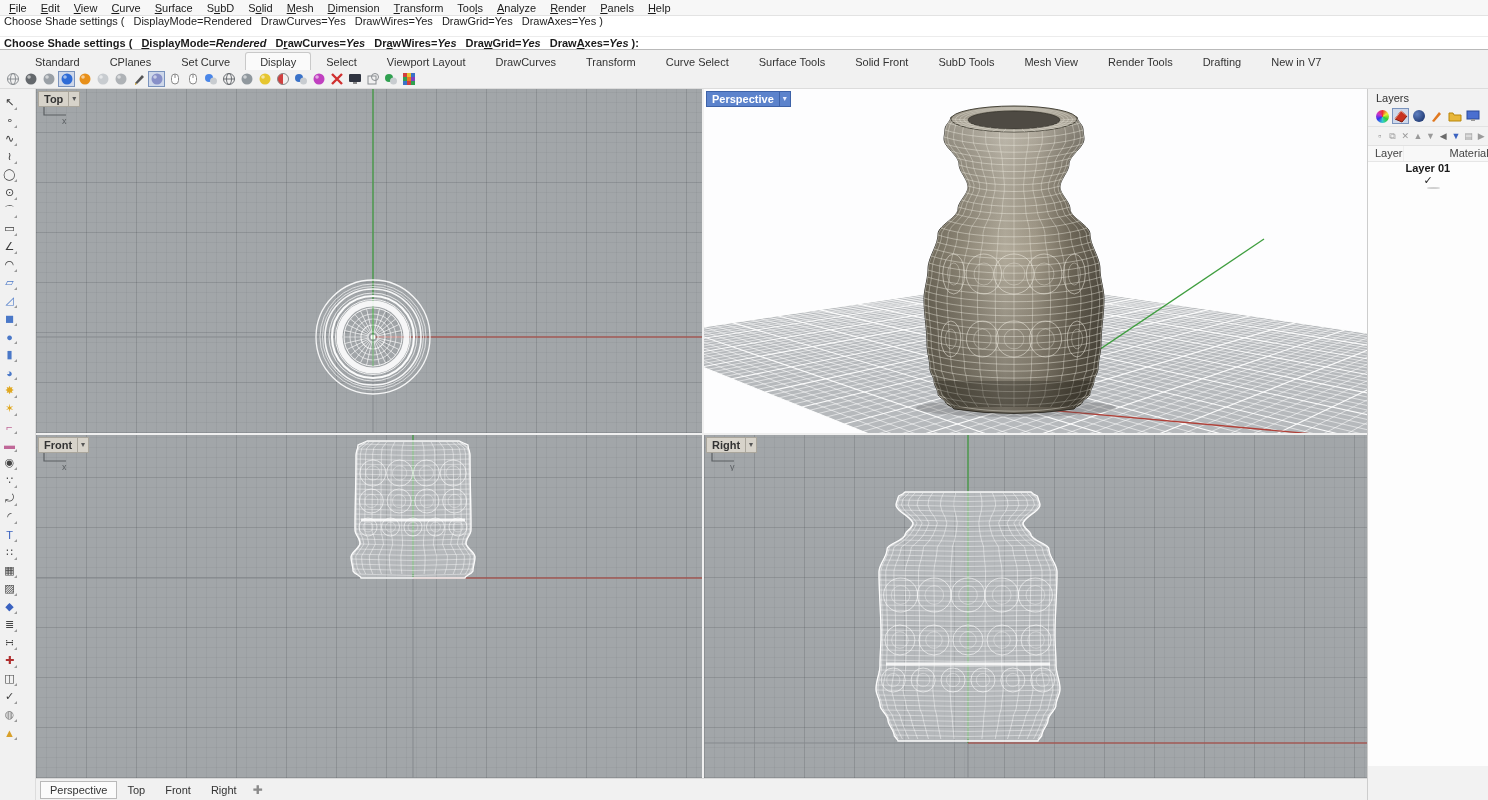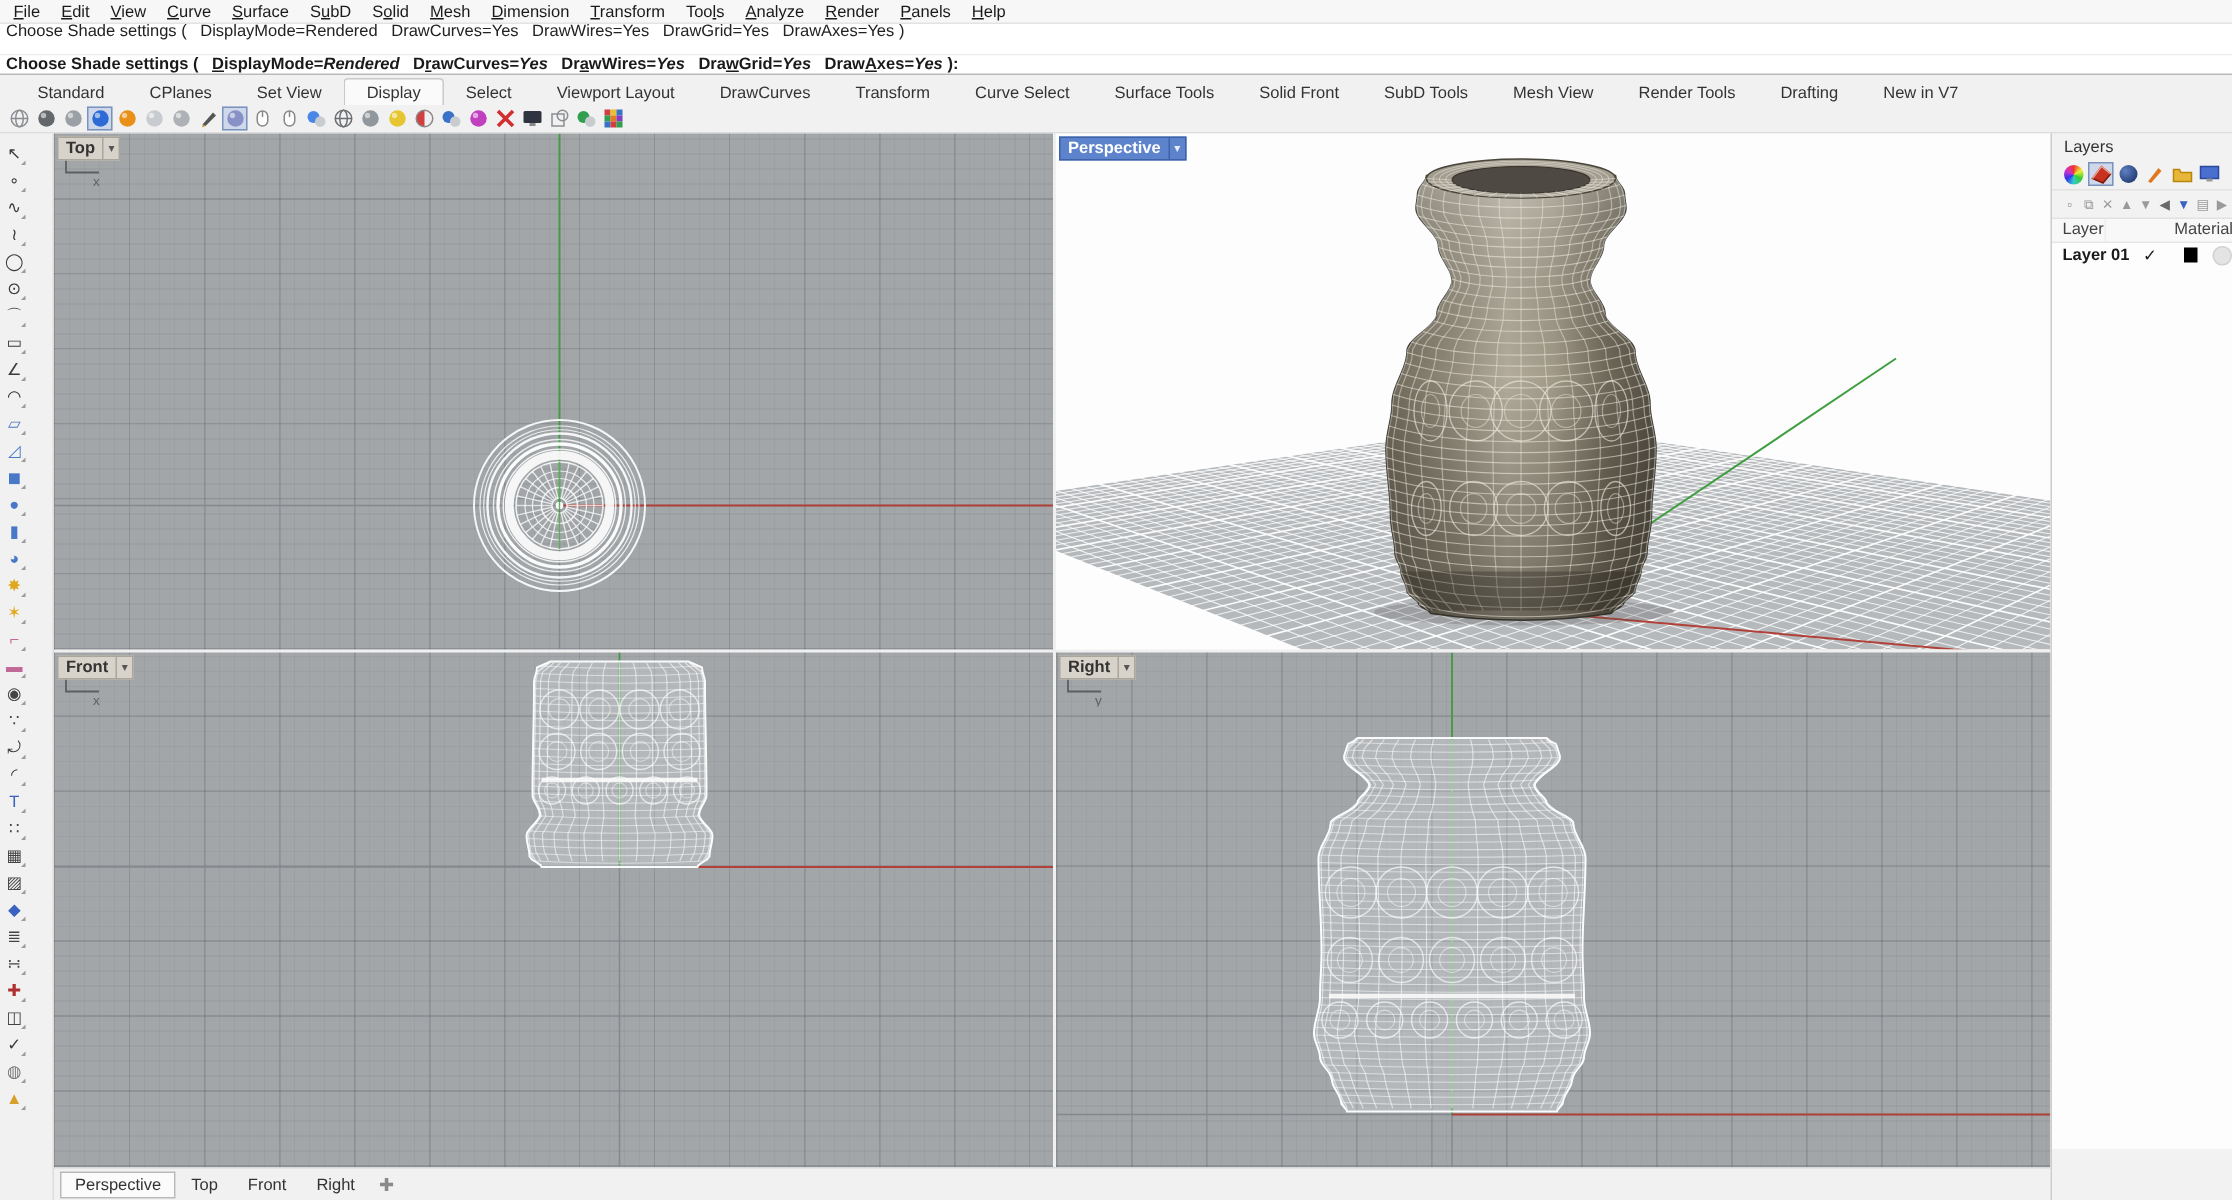--- a/index.html
+++ b/index.html
@@ -15,21 +15,21 @@
   
   #cmd-history{left:0;top:16px;width:1488px;height:21px;background:#fff;border-bottom:1px solid #ececec;
                padding:0 4px;box-sizing:border-box;line-height:10.5px;color:#222;}
   #cmd-prompt{left:0;top:37px;width:1488px;height:13px;background:#fff;border-bottom:1px solid #b9b9b9;
               padding:0 4px;box-sizing:border-box;font-weight:bold;line-height:12px;}
   .cmd-line{white-space:nowrap;overflow:hidden;}
   .cmd-opt{margin-left:9px;}
   #cmd-prompt .opt-val{font-style:italic;font-weight:bold;}
   
   #tabrow{left:0;top:50px;width:1488px;height:20px;background:#f1f1f1;display:flex;align-items:flex-end;
-          padding-left:10px;box-sizing:border-box;}
+          padding-left:20px;box-sizing:border-box;}
   .tb-tab{padding:3px 14px 2px;color:#333;white-space:nowrap;border:1px solid transparent;border-bottom:none;}
   .tb-tab.active{background:#fafafa;border-color:#c9c9c9;border-radius:3px 3px 0 0;}
   
   #iconrow{left:0;top:70px;width:1488px;height:19px;background:#f1f1f1;border-bottom:1px solid #dcdcdc;
            display:flex;align-items:center;padding-left:4px;box-sizing:border-box;}
   .tbi{width:17px;height:16px;margin-right:1px;display:flex;align-items:center;justify-content:center;border:1px solid transparent;box-sizing:border-box;}
   .tbi.pressed{background:#cfd8ea;border:1px solid #7a93bd;}
   
   #lefttb{left:0;top:89px;width:36px;height:711px;background:#f1f1f1;border-right:1px solid #dcdcdc;
           box-sizing:border-box;padding-top:5px;display:flex;flex-wrap:wrap;align-content:flex-start;}
@@ -69,21 +69,21 @@
               box-sizing:border-box;overflow:hidden;}
   #rp-title{padding:3px 0 2px 8px;color:#333;}
   #rp-tabs{display:flex;align-items:center;height:20px;padding-left:6px;border-bottom:1px solid #e2e2e2;}
   .rpt{width:17px;height:16px;margin-right:1px;display:flex;align-items:center;justify-content:center;border:1px solid transparent;box-sizing:border-box;}
   .rpt.selected{background:#cfd8ea;border-color:#7a93bd;}
   #rp-tools{display:flex;align-items:center;height:18px;padding-left:6px;border-bottom:1px solid #e2e2e2;color:#9a9a9a;}
   .rpti{width:13px;text-align:center;font-size:9px;margin-right:1px;}
   #rp-head{display:flex;height:15px;line-height:15px;color:#444;background:#f8f8f8;border-bottom:1px solid #e6e6e6;gap:36px;}
   #rp-head .c1{width:72px;padding-left:7px;border-right:1px solid #eee;}
   #rp-head .c2{padding-left:10px;white-space:nowrap;}
-  .rp-row{display:flex;align-items:center;height:16px;background:#fdfdfd;}
+  .rp-row{display:flex;align-items:center;height:16px;background:#fdfdfd;flex-direction:column;}
   .rp-row .nm{width:52px;padding-left:7px;font-weight:bold;white-space:nowrap;}
   .rp-row .chk{width:18px;text-align:center;}
   .rp-row .sw{width:10px;height:10px;margin-left:14px;}
   .rp-row .mat{width:11px;height:11px;border-radius:50%;background:#e4e4e4;border:1px solid #d0d0d0;margin-left:10px;}
   #rp-body{background:#fdfdfd;height:588px;}
   
   .sphere{border-radius:50%;display:inline-block;}
 </style>
 </head>
 <body>
@@ -107,21 +107,21 @@
   </div>
 
 <div id="cmd-history" class="abs">
   <div class="cmd-line" id="cmd-h1"><span>Choose Shade settings</span> <span>(</span><span class="cmd-opt">DisplayMode=<span class="opt-val">Rendered</span></span><span class="cmd-opt">DrawCurves=<span class="opt-val">Yes</span></span><span class="cmd-opt">DrawWires=<span class="opt-val">Yes</span></span><span class="cmd-opt">DrawGrid=<span class="opt-val">Yes</span></span><span class="cmd-opt">DrawAxes=<span class="opt-val">Yes</span></span> <span>)</span></div>
 </div>
 <div id="cmd-prompt" class="abs cmd-line"><span>Choose Shade settings</span> <span>(</span><span class="cmd-opt"><u>D</u>isplayMode=<span class="opt-val">Rendered</span></span><span class="cmd-opt">D<u>r</u>awCurves=<span class="opt-val">Yes</span></span><span class="cmd-opt">Dr<u>a</u>wWires=<span class="opt-val">Yes</span></span><span class="cmd-opt">Dra<u>w</u>Grid=<span class="opt-val">Yes</span></span><span class="cmd-opt">Draw<u>A</u>xes=<span class="opt-val">Yes</span></span> <span>):</span></div>
 
 <div id="tabrow" class="abs">
     <span class="tb-tab">Standard</span>
     <span class="tb-tab">CPlanes</span>
-    <span class="tb-tab">Set View</span>
+    <span class="tb-tab">Set Curve</span>
     <span class="tb-tab active">Display</span>
     <span class="tb-tab">Select</span>
     <span class="tb-tab">Viewport Layout</span>
     <span class="tb-tab">DrawCurves</span>
     <span class="tb-tab">Transform</span>
     <span class="tb-tab">Curve Select</span>
     <span class="tb-tab">Surface Tools</span>
     <span class="tb-tab">Solid Front</span>
     <span class="tb-tab">SubD Tools</span>
     <span class="tb-tab">Mesh View</span>

